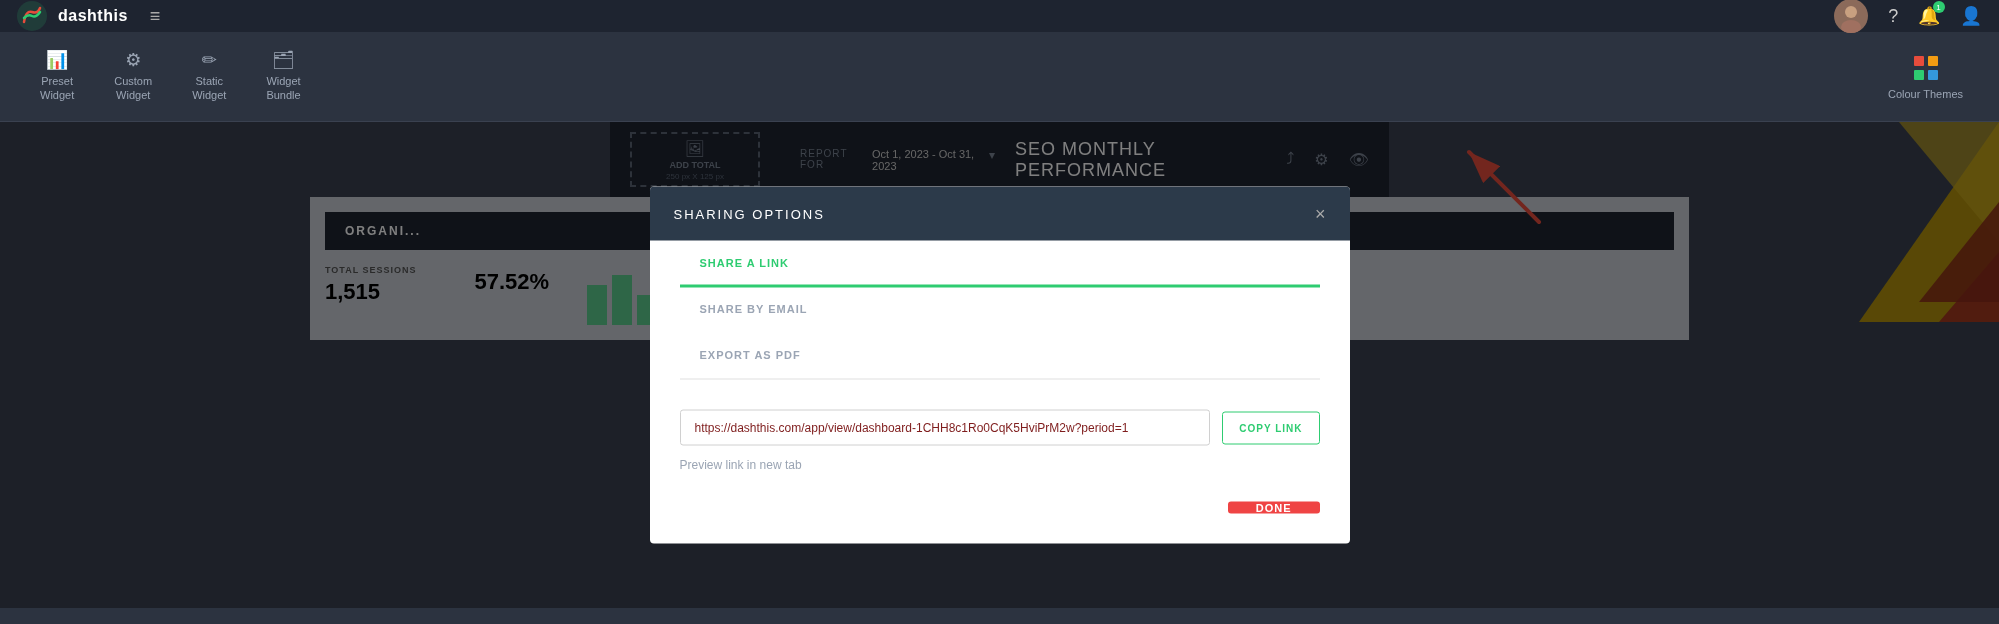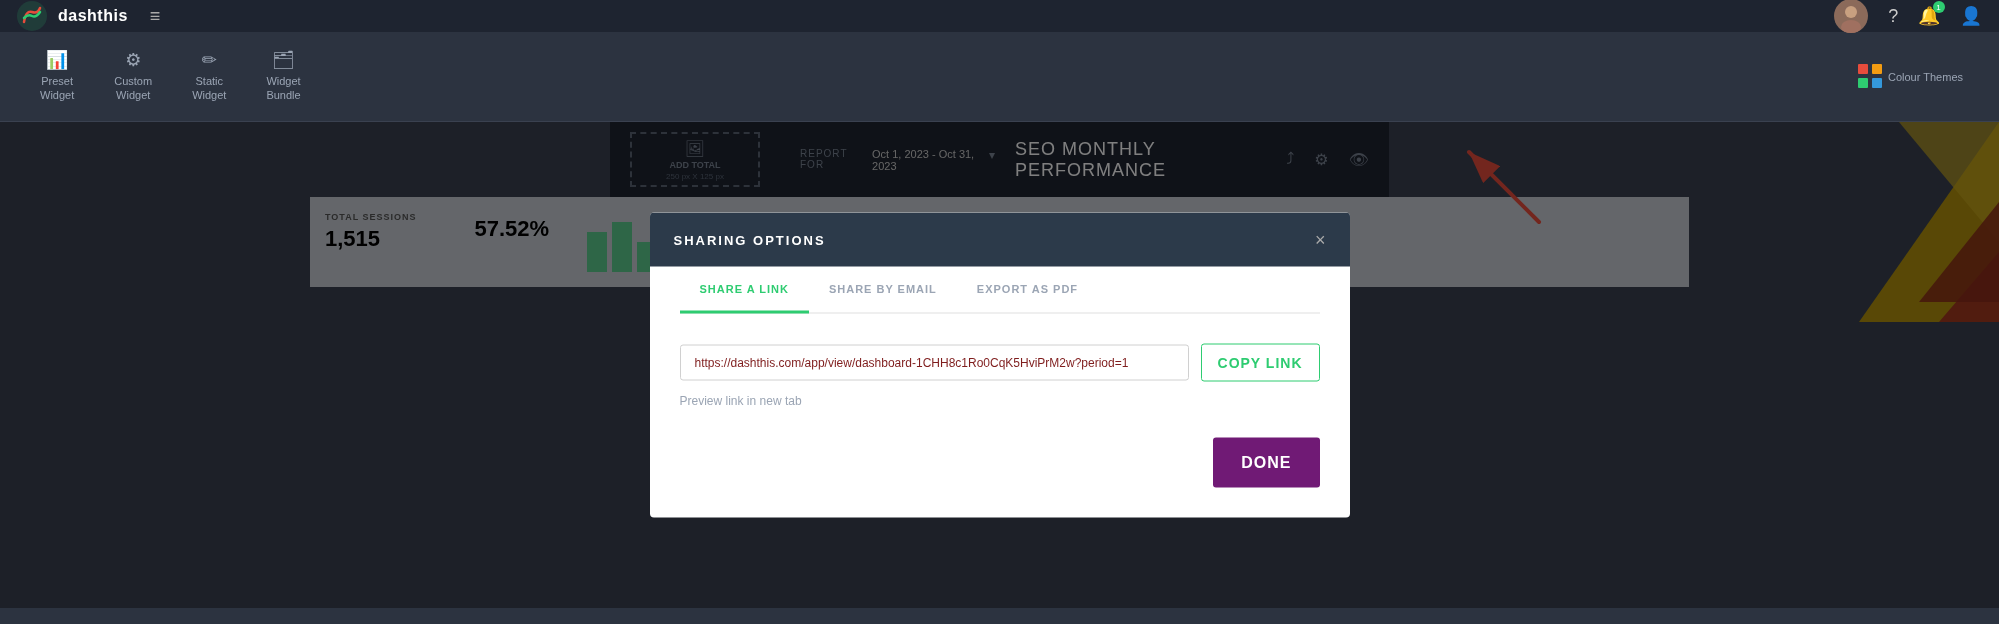--- a/index.html
+++ b/index.html
@@ -97,20 +97,21 @@
       font-size: 12px;
       text-align: center;
       border-bottom: 2px solid transparent;
       height: 100%;
     }
     .widget-tab .tab-icon { font-size: 18px; }
     .widget-tab .tab-label { font-size: 11px; line-height: 1.2; text-align: center; }
     .colour-themes-tab {
       margin-left: auto;
       display: flex;
+      flex-direction: column;
       align-items: center;
       justify-content: center;
       gap: 4px;
       padding: 10px 16px;
       color: #9ba5b4;
       cursor: pointer;
       font-size: 11px;
       text-align: center;
       height: 100%;
     }
@@ -239,39 +240,40 @@
     .modal-header {
       background: #2c3a4a;
       padding: 18px 24px;
       display: flex;
       align-items: center;
       justify-content: space-between;
     }
     .modal-title {
       color: #fff;
       font-size: 13px;
-      font-weight: 700;
+      font-weight: 400;
       letter-spacing: 2px;
     }
     .modal-close {
       color: #aaa;
       font-size: 18px;
       cursor: pointer;
       background: none;
       border: none;
       line-height: 1;
     }
     .modal-body {
       padding: 0 30px 30px;
     }
     .modal-tabs {
       display: flex;
       gap: 0;
       border-bottom: 1px solid #e0e0e0;
       margin-bottom: 30px;
+      flex-direction: column;
     }
     .modal-tab {
       padding: 16px 20px;
       font-size: 11px;
       font-weight: 700;
       letter-spacing: 1px;
       color: #9ba5b4;
       cursor: pointer;
       border-bottom: 3px solid transparent;
       margin-bottom: -1px;
@@ -294,45 +296,45 @@
       font-size: 12px;
       color: #7f1d1d;
       background: #fff;
       outline: none;
     }
     .copy-link-btn {
       border: 1px solid #2ecc71;
       background: #fff;
       color: #2ecc71;
       padding: 10px 16px;
-      font-size: 14px;
+      font-size: 10px;
       font-weight: 700;
       letter-spacing: 1px;
       cursor: pointer;
       border-radius: 3px;
       white-space: nowrap;
     }
     .preview-link {
       color: #9ba5b4;
       font-size: 12px;
       cursor: pointer;
       text-decoration: none;
       display: block;
       margin-bottom: 30px;
     }
     .modal-footer {
       display: flex;
       justify-content: flex-end;
     }
     .done-btn {
-      background: #701a75;
+      background: #ef4444;
       color: #fff;
       border: none;
-      padding: 16px 28px;
-      font-size: 16px;
+      padding: 0 28px;
+      font-size: 11px;
       font-weight: 700;
       letter-spacing: 1px;
       cursor: pointer;
       border-radius: 3px;
     }
   </style>
 </head>
 <body>
 
 <div class="top-nav">
@@ -439,20 +441,23 @@
             <marker id="arrowhead" markerWidth="8" markerHeight="6" refX="8" refY="3" orient="auto">
               <polygon points="0 0, 8 3, 0 6" fill="#e74c3c"></polygon>
             </marker>
           </defs>
           <path d="M 90 90 Q 60 60 20 20" stroke="#e74c3c" stroke-width="4" fill="none" marker-end="url(#arrowhead)" stroke-linecap="round"></path>
         </svg>
       </div>
     </div>
 
     <div style="margin: 0 310px; background: #c8cdd5; padding: 15px;">
+      <div class="org-header">
+        <span>ORGANI...</span>
+      </div>
       <div class="stats-row">
         <div>
           <div class="stat-label">TOTAL SESSIONS</div>
           <div class="stat-value">1,515</div>
         </div>
         <div style="margin-left:40px;">
           <div class="stat-value">57.52%</div>
         </div>
         <div style="margin-left: 20px; flex:1; display:flex; align-items:flex-end;">
           <svg width="200" height="60" viewBox="0 0 200 60">

